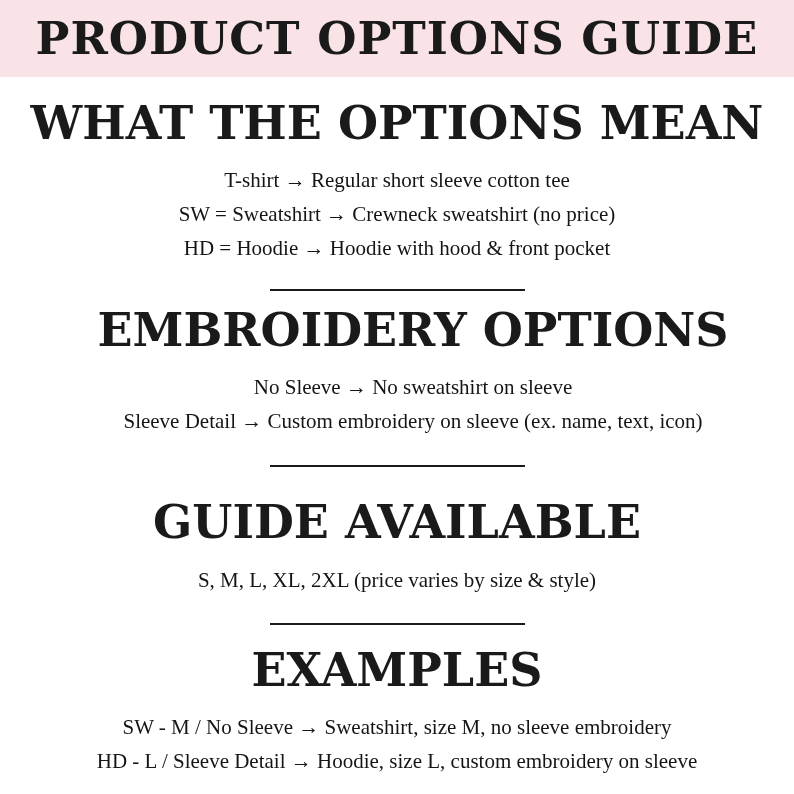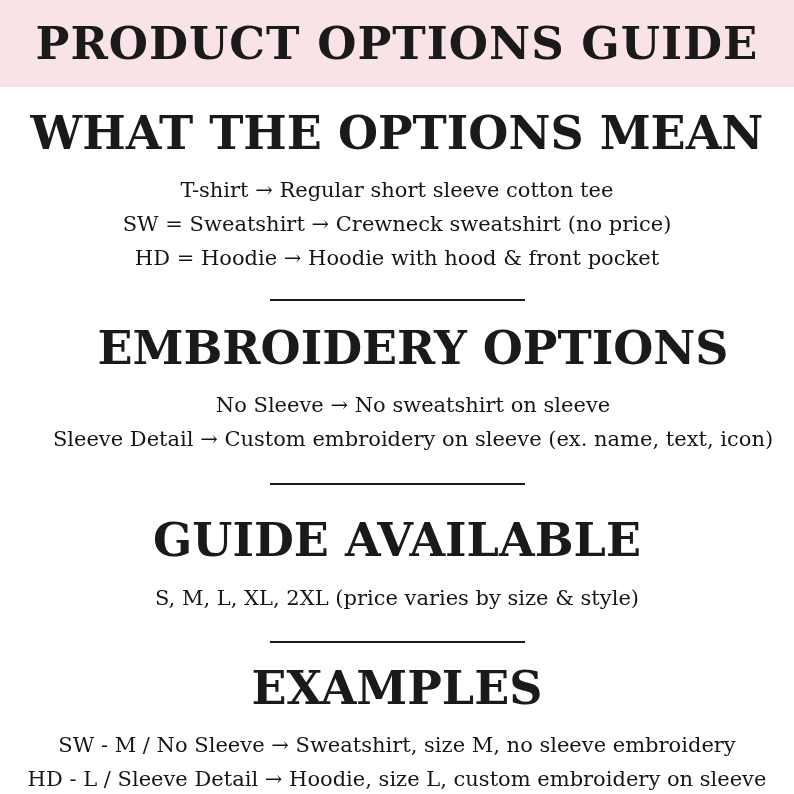--- a/index.html
+++ b/index.html
@@ -8,21 +8,21 @@
   }
   body {
     width: 794px;
     height: 794px;
     overflow: hidden;
     background: #ffffff;
     color: #151515;
     font-family: "DejaVu Serif", "Liberation Serif", serif;
   }
   .banner {
-    height: 87px;
+    height: 77px;
     background: #f9e3e6;
     display: flex;
     align-items: center;
     justify-content: center;
   }
   .banner h1 {
     margin: 0;
     font-size: 45px;
     font-weight: bold;
     letter-spacing: 1px;
@@ -35,37 +35,38 @@
   .sec-heading {
     margin: 0;
     font-size: 46px;
     font-weight: bold;
     line-height: 1.2;
     color: #1a1a1a;
     white-space: nowrap;
   }
   .lines {
     margin-top: 12px;
+    font-family: Liberation Serif, serif;
   }
   .line {
     margin: 0;
     font-size: 21px;
     line-height: 34px;
     white-space: nowrap;
   }
   .divider {
     width: 255px;
     margin-left: auto;
     margin-right: auto;
     border: 0;
     border-top: 2px solid #1a1a1a;
   }
   #sec-1 { margin-top: 19px; }
   #div-1 { margin-top: 24px; }
-  #sec-2 { margin-top: 20px; padding-left: 32px; }
+  #sec-2 { margin-top: 12px; padding-left: 32px; }
   #div-2 { margin-top: 27px; }
   #sec-3 { margin-top: 28px; }
   #div-3 { margin-top: 26px; }
   #sec-4 { margin-top: 18px; }
 </style>
 </head>
 <body>
 
 <header class="banner">
   <h1>PRODUCT OPTIONS GUIDE</h1>

